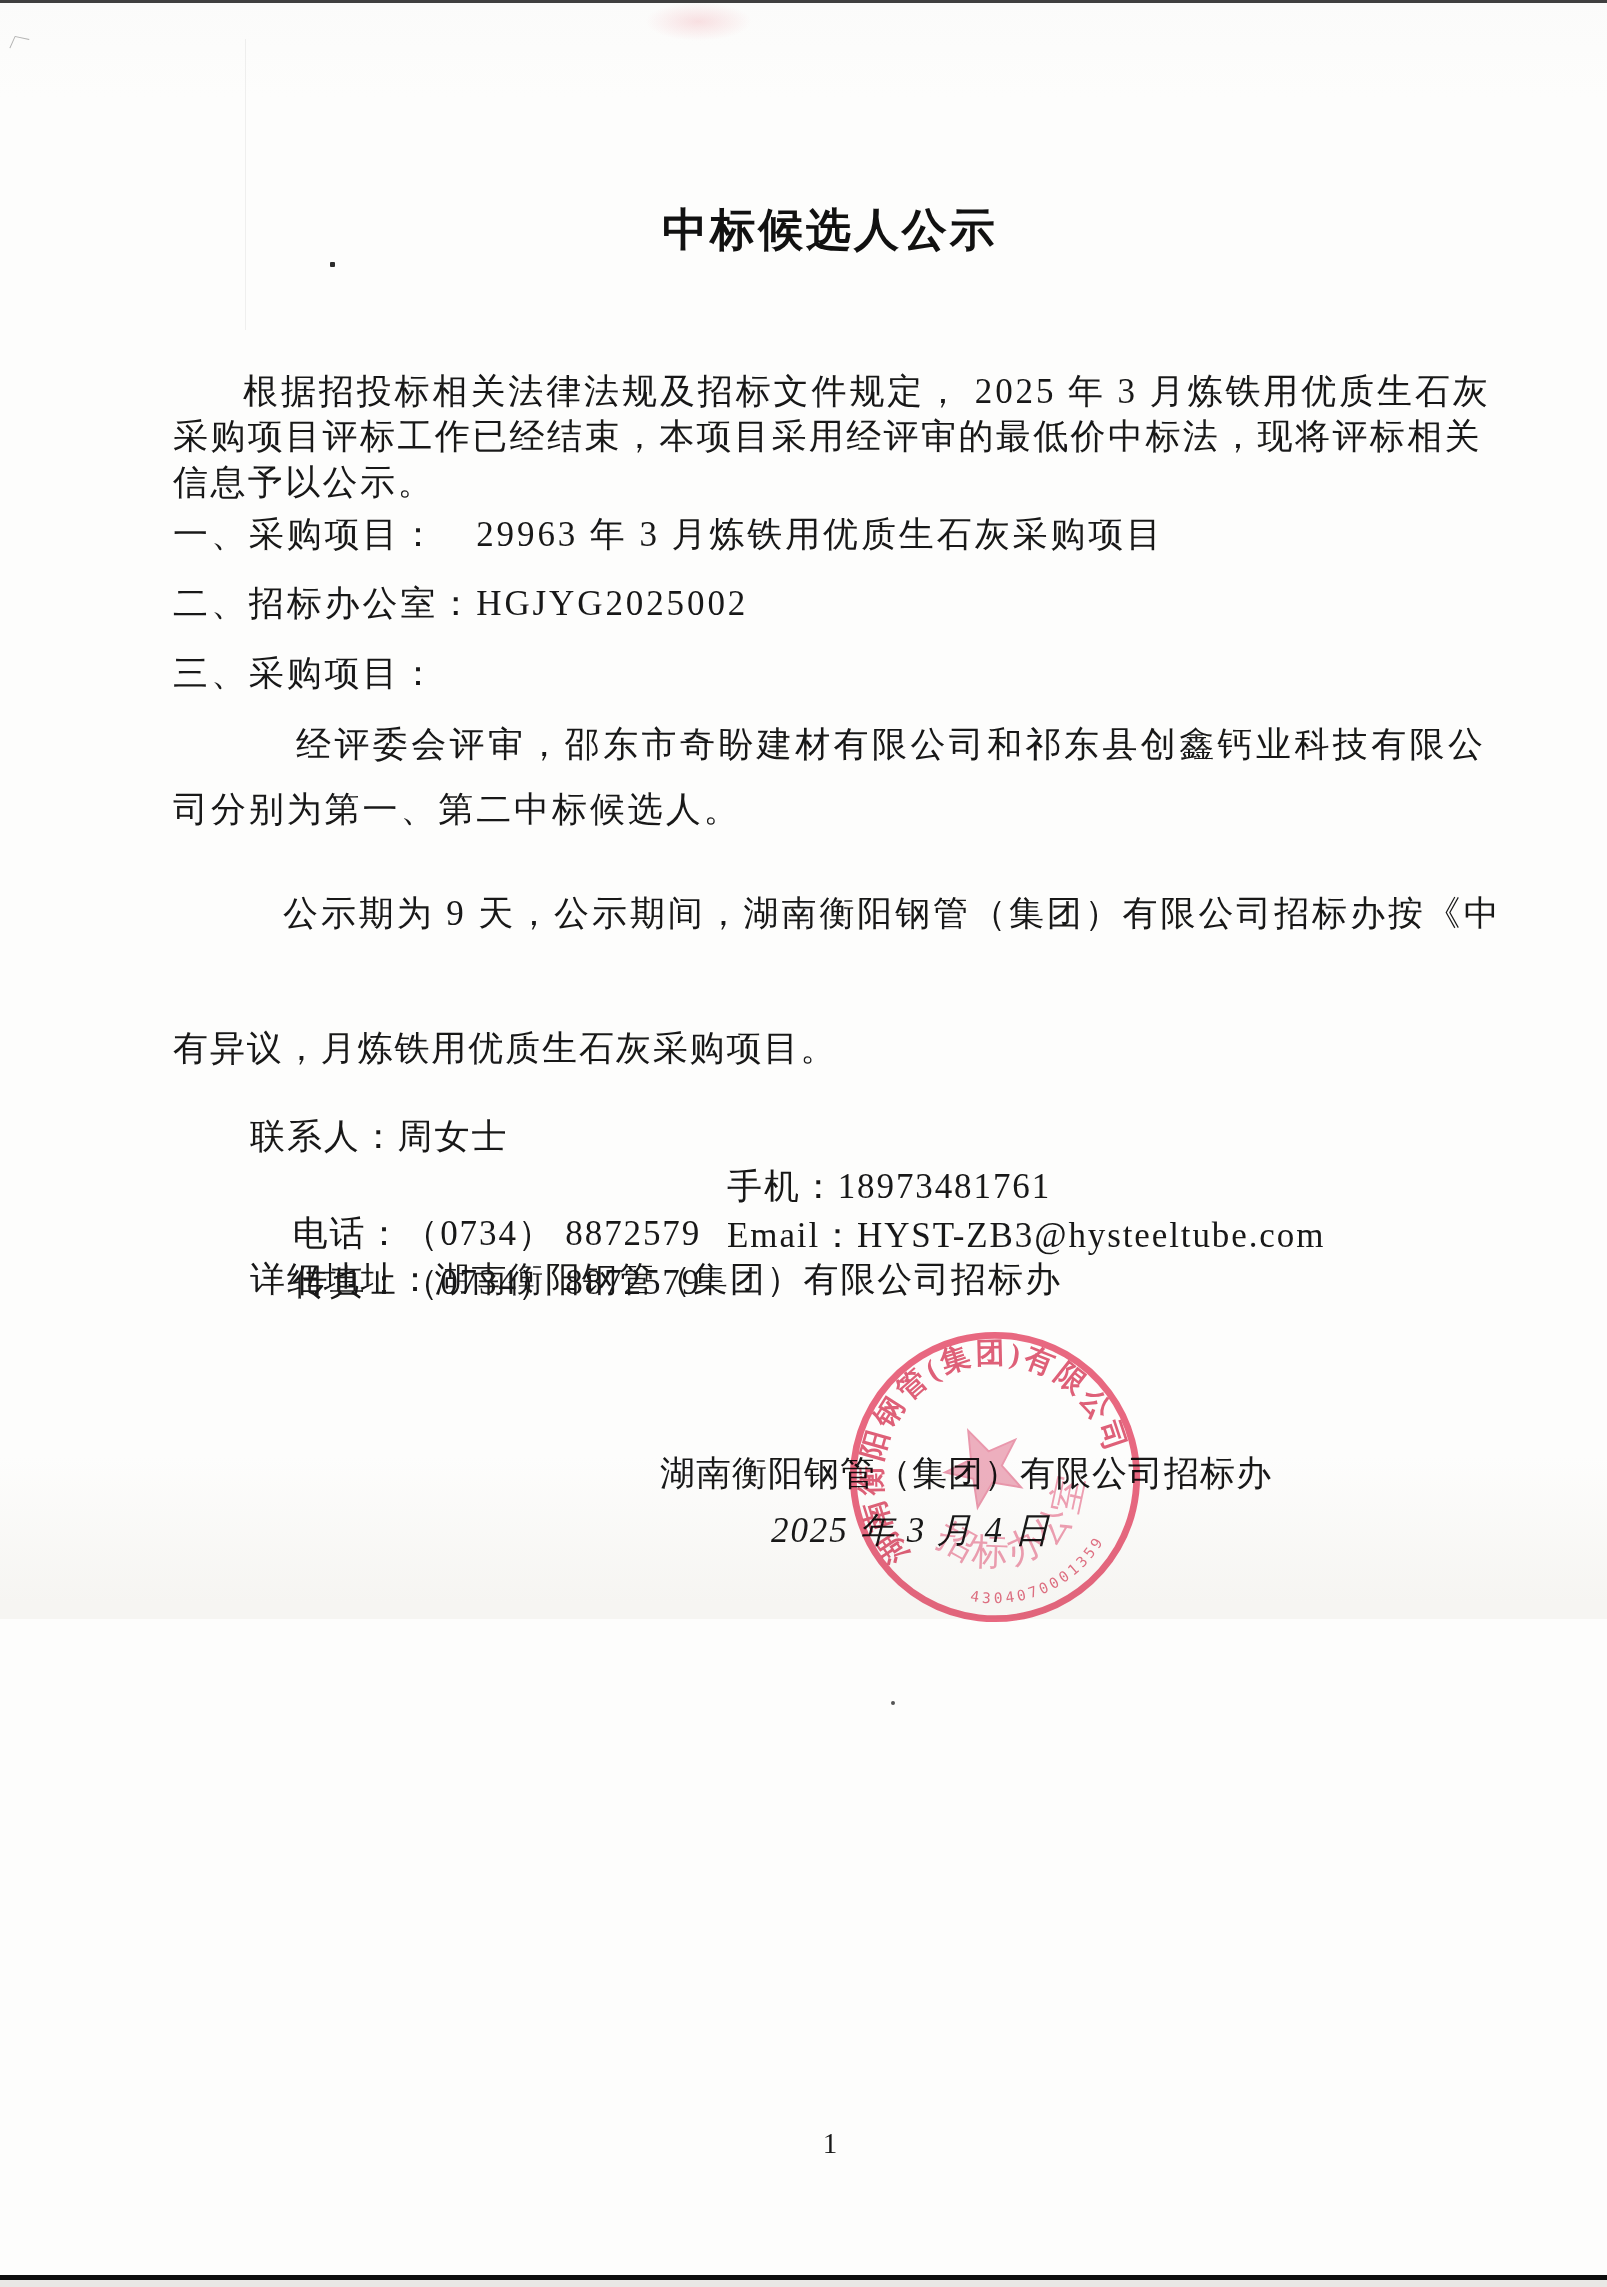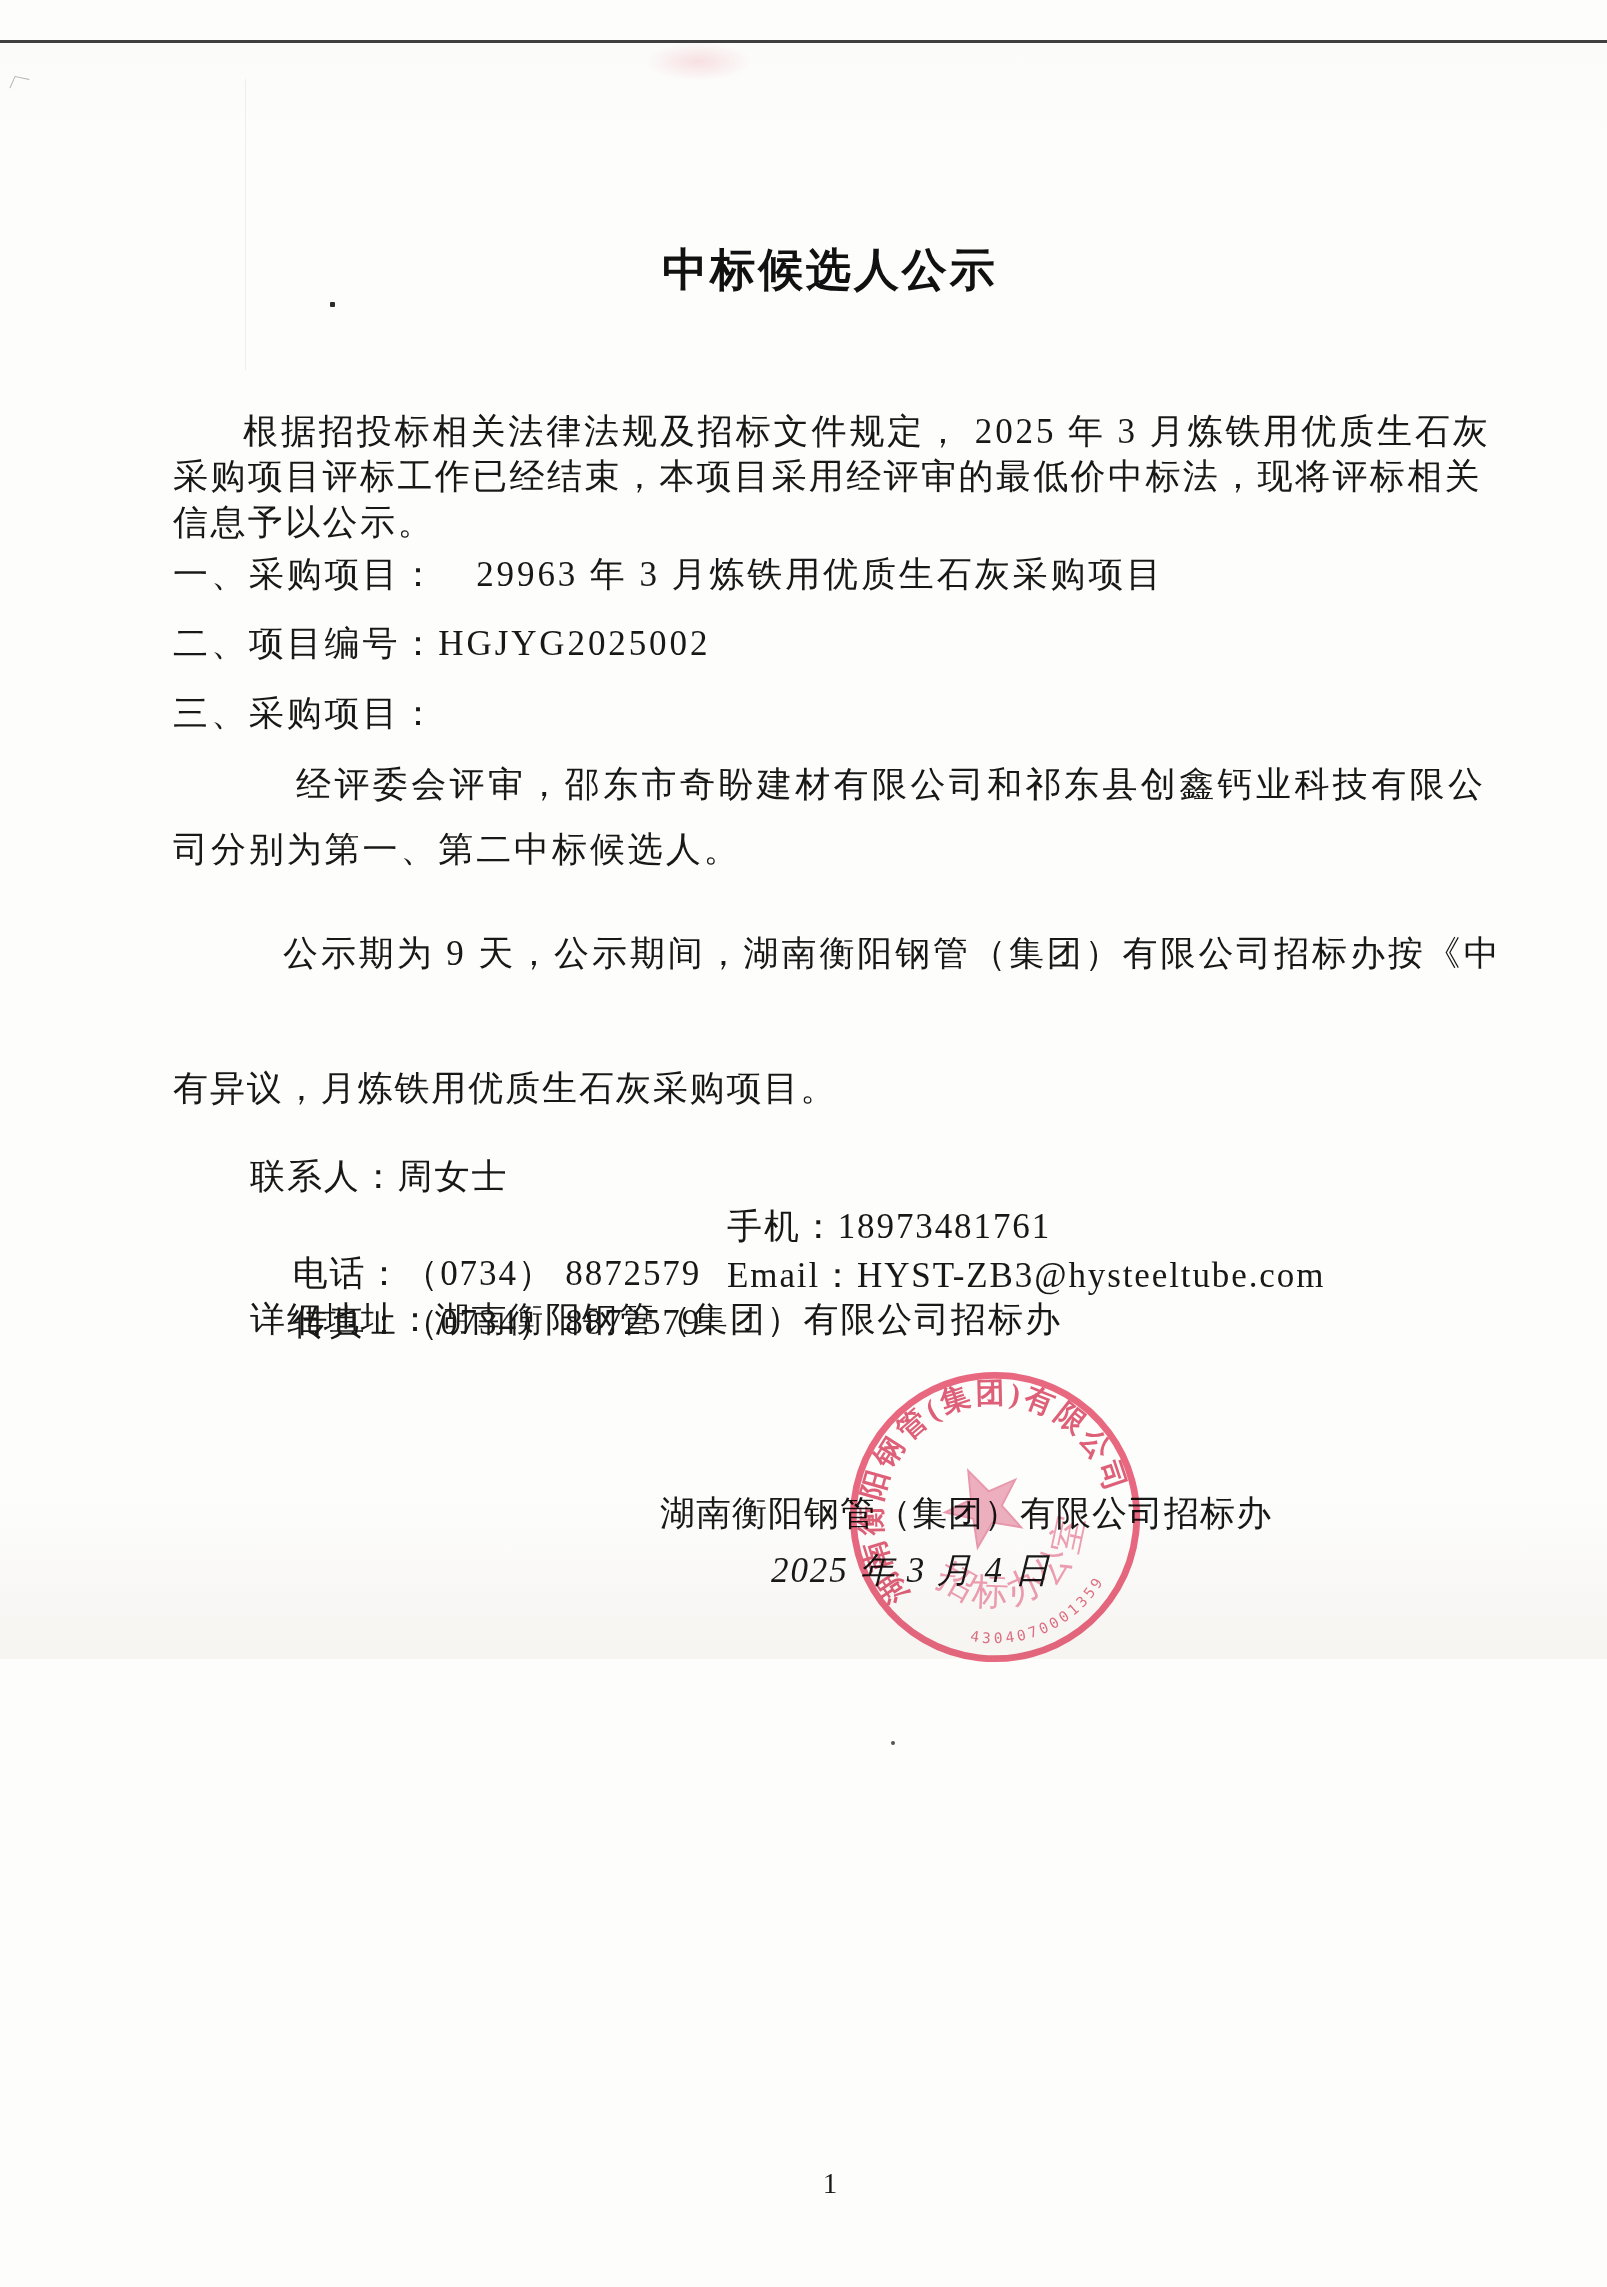--- a/index.html
+++ b/index.html
@@ -9,21 +9,20 @@
     overflow: hidden;
   }
   .page {
     position: relative;
     width: 1608px; height: 1619px;
     background:
       linear-gradient(180deg, #fbfbfa 0%, #fdfdfc 6%, #fdfdfc 90%, #f6f5f2 99%),
       #fdfdfc;
     font-family: "Liberation Serif", "DejaVu Serif", serif;
     color: #181818;
-    margin-top: 40px;
   }
   .edge-top {
     position: absolute; left: 0; top: 0; width: 100%; height: 2.9px;
     background: #1d1d1d; opacity: .85;
   }
   .edge-bottom {
     position: absolute; left: 0; top: 2275px; width: 100%; height: 5.8px;
     background: #0e0e0e;
   }
   .edge-bottom-shadow {
@@ -93,21 +92,21 @@
   <div class="speck-a"></div>
   <div class="speck-b"></div>
 
   <div class="title">中标候选人公示</div>
 
   <div class="line ls3" style="left:243px; top:368px;">根据招投标相关法律法规及招标文件规定， 2025 年 3 月炼铁用优质生石灰</div>
   <div class="line ls25" style="left:173px; top:413px;">采购项目评标工作已经结束，本项目采用经评审的最低价中标法，现将评标相关</div>
   <div class="line ls25" style="left:173px; top:459px;">信息予以公示。</div>
 
   <div class="line ls3" style="left:173px; top:511px;">一、采购项目：　29963 年 3 月炼铁用优质生石灰采购项目</div>
-  <div class="line ls3" style="left:173px; top:580px;">二、项目编号：HGJYG2025002</div>
+  <div class="line ls3" style="left:173px; top:580px;">二、招标办公室：HGJYG2025002</div>
   <div class="line ls3" style="left:173px; top:650px;">三、采购项目：</div>
 
   <div class="line ls3" style="left:173px; top:786px;">司分别为第一、第二中标候选人。</div>
   <div class="line ls35" style="left:296px; top:721px;">经评委会评审，邵东市奇盼建材有限公司和祁东县创鑫钙业科技有限公</div>
 
   <div class="line ls3" style="left:283px; top:890px;">公示期为 9 天，公示期间，湖南衡阳钢管（集团）有限公司招标办按《中</div>
   <div class="line" style="left:173px; top:1025px;">有异议，月炼铁用优质生石灰采购项目。</div>
 
   <div class="line" style="left:250px; top:1113px;">联系人：周女士</div>
   <div class="line" style="left:250px; top:1163px;">

